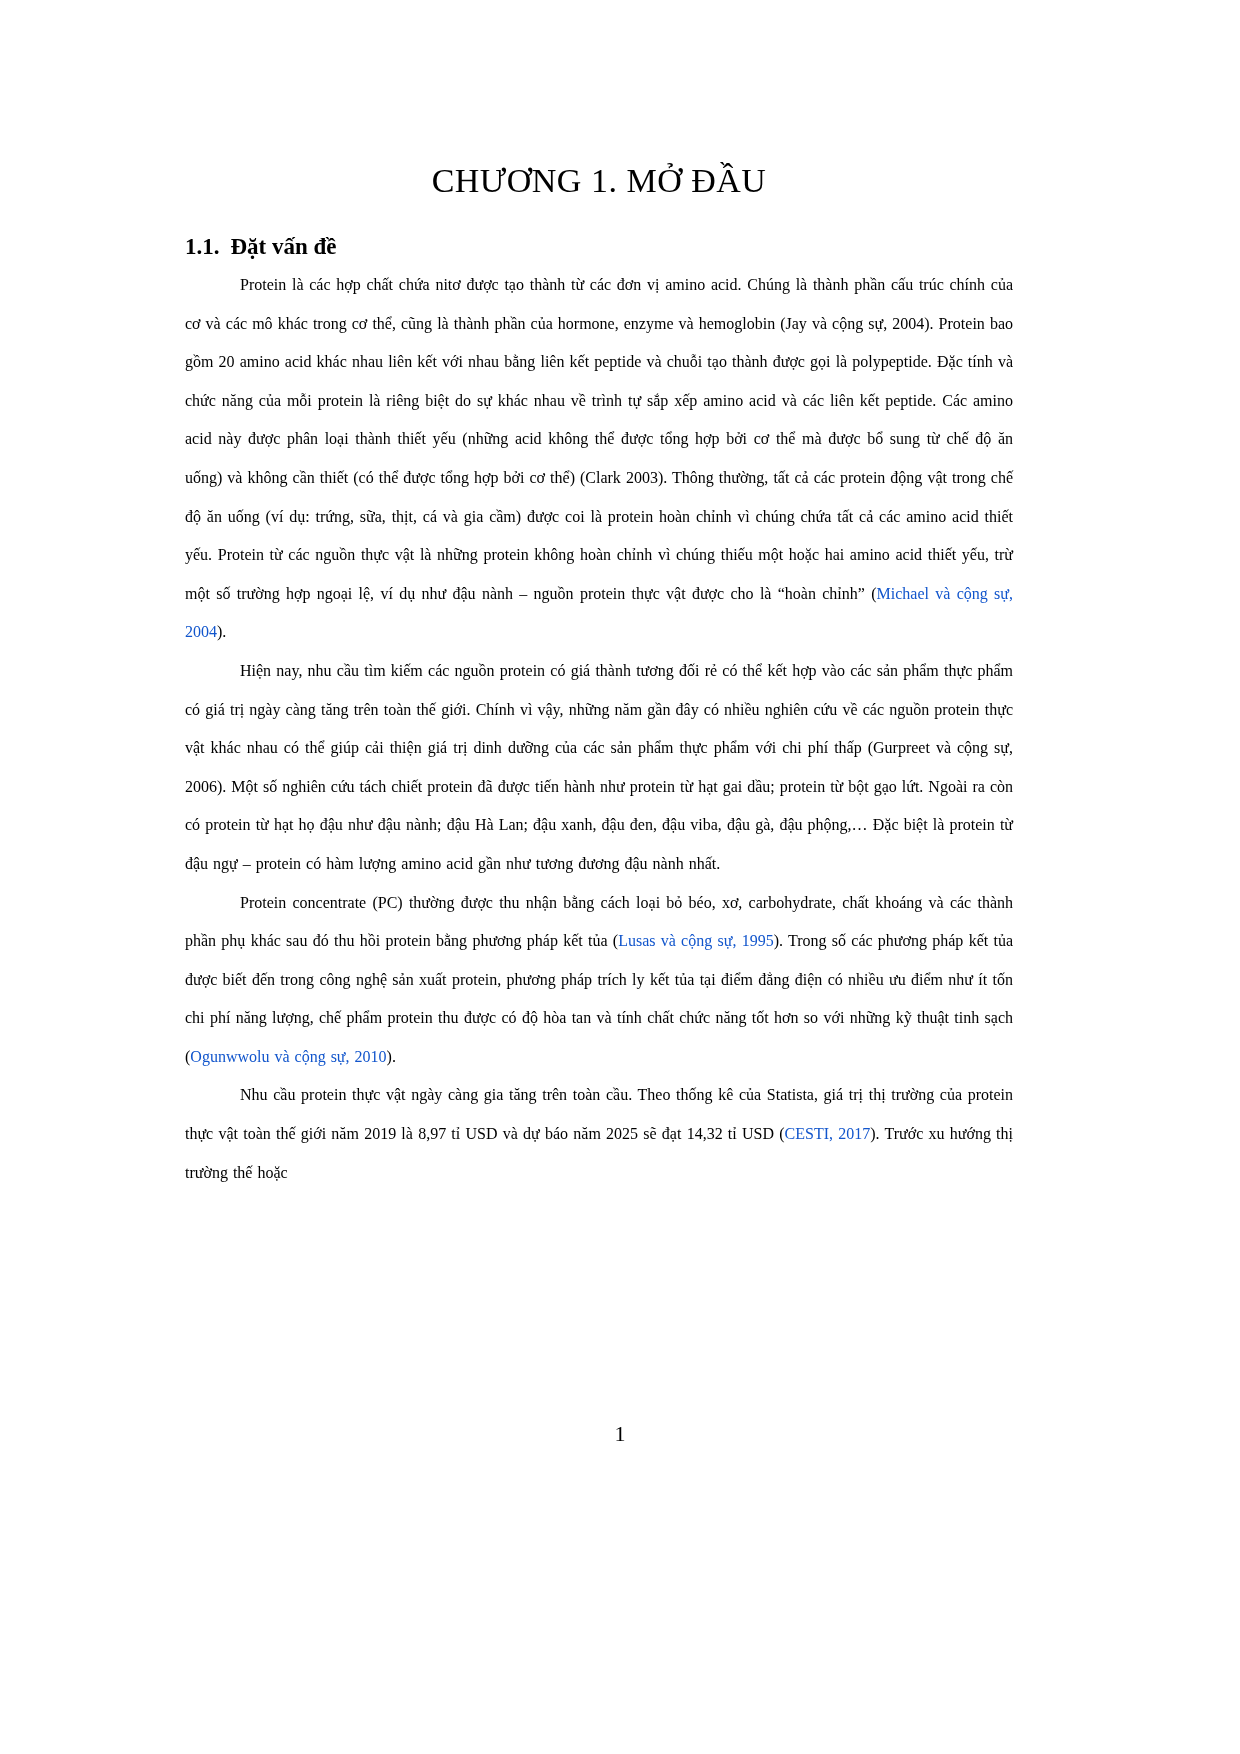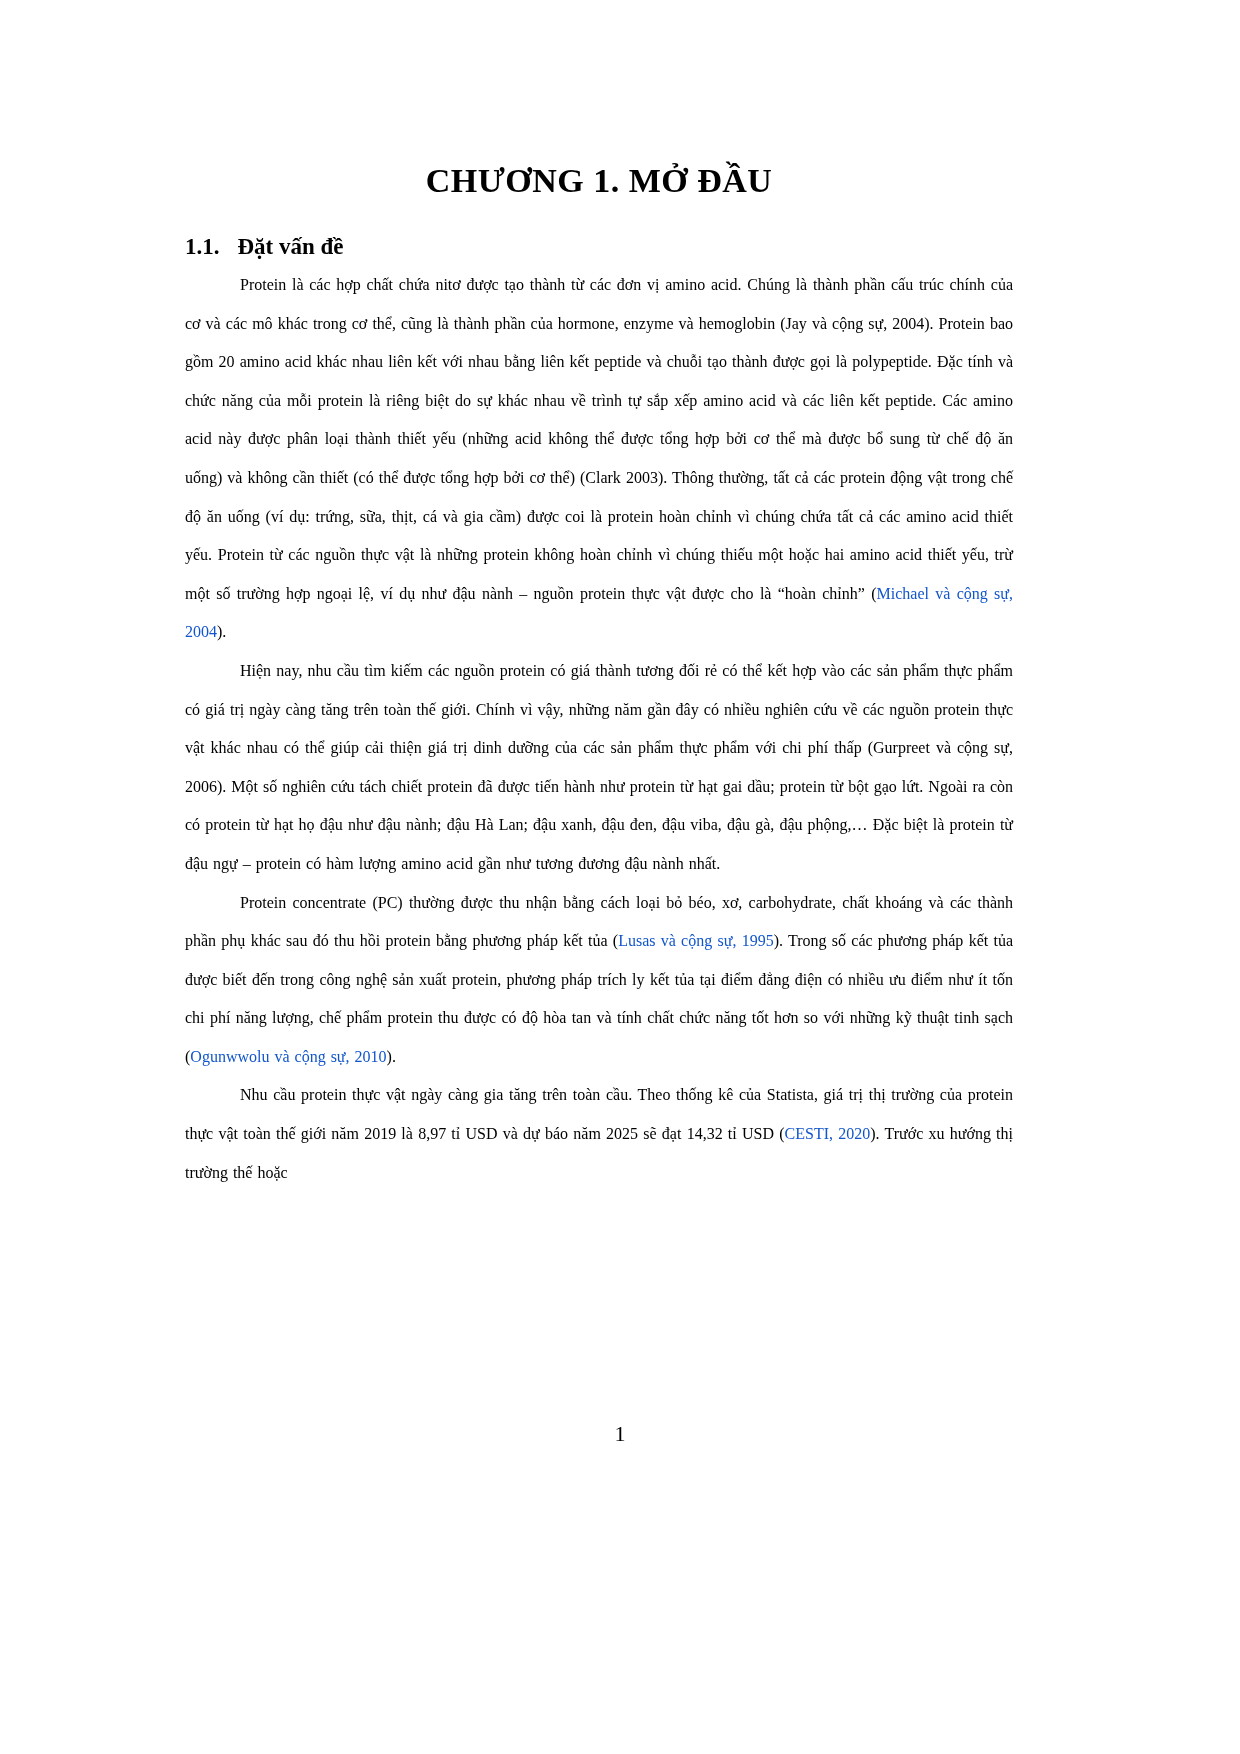--- a/index.html
+++ b/index.html
@@ -14,31 +14,31 @@
   }
   .page-body {
     position: absolute;
     left: 185px;
     top: 158px;
     width: 828px;
   }
   .chapter-title {
     font-size: 34px;
     line-height: 46px;
-    font-weight: bold;
+    font-weight: normal;
     text-align: center;
     margin-bottom: 24px;
     letter-spacing: 0.5px;
   }
   .section-heading {
     font-size: 23px;
     line-height: 38px;
     font-weight: bold;
   }
-  .section-heading .hnum { margin-right: 18px; }
+  .section-heading .hnum { margin-right: 11px; }
   p.body-para {
     font-size: 16px;
     line-height: 38.6px;
     text-align: justify;
     text-indent: 55px;
     word-spacing: 1px;
   }
   a.citation {
     color: var(--link-color, #1155cc);
     text-decoration: none;
@@ -62,17 +62,17 @@
   <h1 class="chapter-title">CHƯƠNG 1. MỞ ĐẦU</h1>
 
   <div class="section-heading"><span class="hnum">1.1.</span><span class="htext">Đặt vấn đề</span></div>
 
   <p class="body-para"><span>Protein là các hợp chất chứa nitơ được tạo thành từ các đơn vị amino acid. Chúng là thành phần cấu trúc chính của cơ và các mô khác trong cơ thể, cũng là thành phần của hormone, enzyme và hemoglobin (Jay và cộng sự, 2004). Protein bao gồm 20 amino acid khác nhau liên kết với nhau bằng liên kết peptide và chuỗi tạo thành được gọi là polypeptide. Đặc tính và chức năng của mỗi protein là riêng biệt do sự khác nhau về trình tự sắp xếp amino acid và các liên kết peptide. Các amino acid này được phân loại thành thiết yếu (những acid không thể được tổng hợp bởi cơ thể mà được bổ sung từ chế độ ăn uống) và không cần thiết (có thể được tổng hợp bởi cơ thể) (Clark 2003). Thông thường, tất cả các protein động vật trong chế độ ăn uống (ví dụ: trứng, sữa, thịt, cá và gia cầm) được coi là protein hoàn chỉnh vì chúng chứa tất cả các amino acid thiết yếu. Protein từ các nguồn thực vật là những protein không hoàn chỉnh vì chúng thiếu một hoặc hai amino acid thiết yếu, trừ một số trường hợp ngoại lệ, ví dụ như đậu nành – nguồn protein thực vật được cho là “hoàn chỉnh” (</span><a class="citation">Michael và cộng sự, 2004</a><span>).</span></p>
 
   <p class="body-para"><span>Hiện nay, nhu cầu tìm kiếm các nguồn protein có giá thành tương đối rẻ có thể kết hợp vào các sản phẩm thực phẩm có giá trị ngày càng tăng trên toàn thế giới. Chính vì vậy, những năm gần đây có nhiều nghiên cứu về các nguồn protein thực vật khác nhau có thể giúp cải thiện giá trị dinh dưỡng của các sản phẩm thực phẩm với chi phí thấp (Gurpreet và cộng sự, 2006). Một số nghiên cứu tách chiết protein đã được tiến hành như protein từ hạt gai dầu; protein từ bột gạo lứt. Ngoài ra còn có protein từ hạt họ đậu như đậu nành; đậu Hà Lan; đậu xanh, đậu đen, đậu viba, đậu gà, đậu phộng,… Đặc biệt là protein từ đậu ngự – protein có hàm lượng amino acid gần như tương đương đậu nành nhất.</span></p>
 
   <p class="body-para"><span>Protein concentrate (PC) thường được thu nhận bằng cách loại bỏ béo, xơ, carbohydrate, chất khoáng và các thành phần phụ khác sau đó thu hồi protein bằng phương pháp kết tủa (</span><a class="citation">Lusas và cộng sự, 1995</a><span>). Trong số các phương pháp kết tủa được biết đến trong công nghệ sản xuất protein, phương pháp trích ly kết tủa tại điểm đẳng điện có nhiều ưu điểm như ít tốn chi phí năng lượng, chế phẩm protein thu được có độ hòa tan và tính chất chức năng tốt hơn so với những kỹ thuật tinh sạch (</span><a class="citation">Ogunwwolu và cộng sự, 2010</a><span>).</span></p>
 
-  <p class="body-para"><span>Nhu cầu protein thực vật ngày càng gia tăng trên toàn cầu. Theo thống kê của Statista, giá trị thị trường của protein thực vật toàn thế giới năm 2019 là 8,97 tỉ USD và dự báo năm 2025 sẽ đạt 14,32 tỉ USD (</span><a class="citation">CESTI, 2020</a><span>). Trước xu hướng thị trường thế hoặc</span></p>
+  <p class="body-para"><span>Nhu cầu protein thực vật ngày càng gia tăng trên toàn cầu. Theo thống kê của Statista, giá trị thị trường của protein thực vật toàn thế giới năm 2019 là 8,97 tỉ USD và dự báo năm 2025 sẽ đạt 14,32 tỉ USD (</span><a class="citation">CESTI, 2017</a><span>). Trước xu hướng thị trường thế hoặc</span></p>
 
 </div>
 
 <div class="page-number">1</div>
 
 </body></html>

